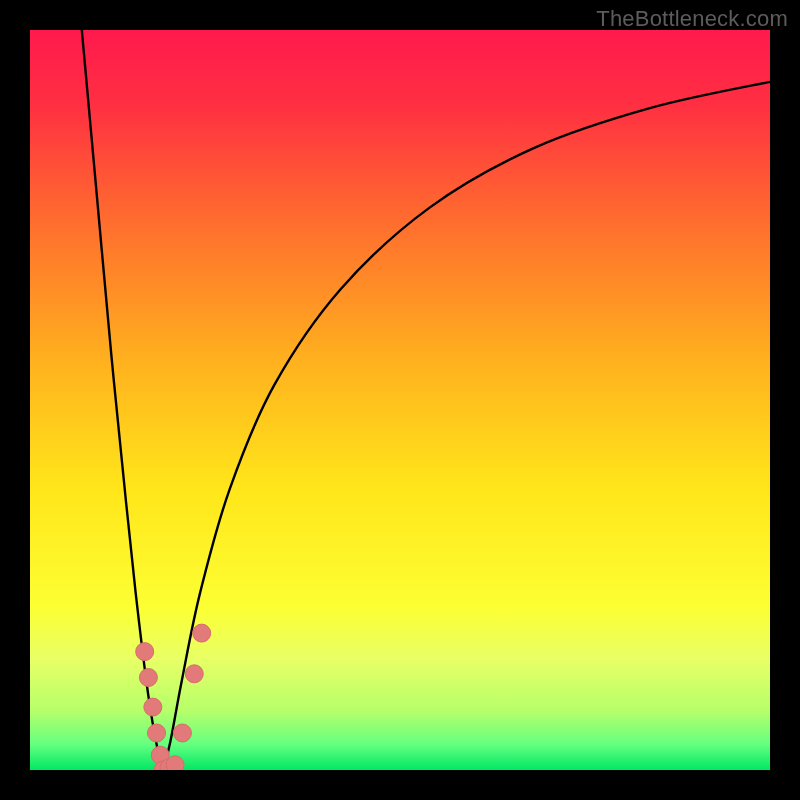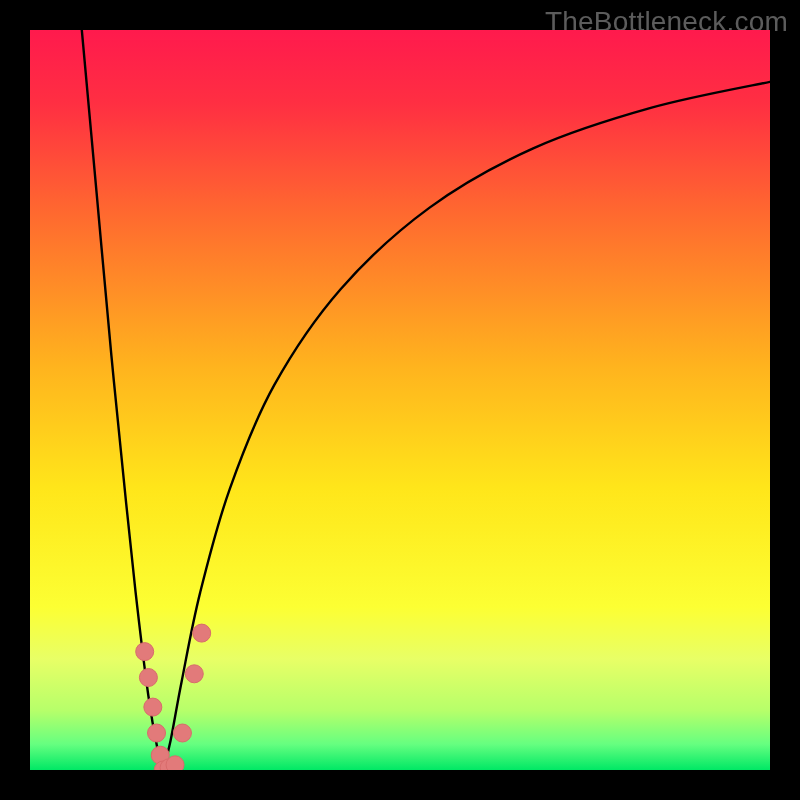--- a/index.html
+++ b/index.html
@@ -37,21 +37,21 @@
   svg.curve {
     position: absolute;
     left: 0;
     top: 0;
   }
   .watermark {
     position: absolute;
     top: 6px;
     right: 12px;
     color: #5c5c5c;
-    font-size: 28px;
+    font-size: 22px;
     font-weight: 500;
     letter-spacing: 0.2px;
     user-select: none;
   }
 </style>
 </head>
 <body>
 
 <div class="frame">
 

